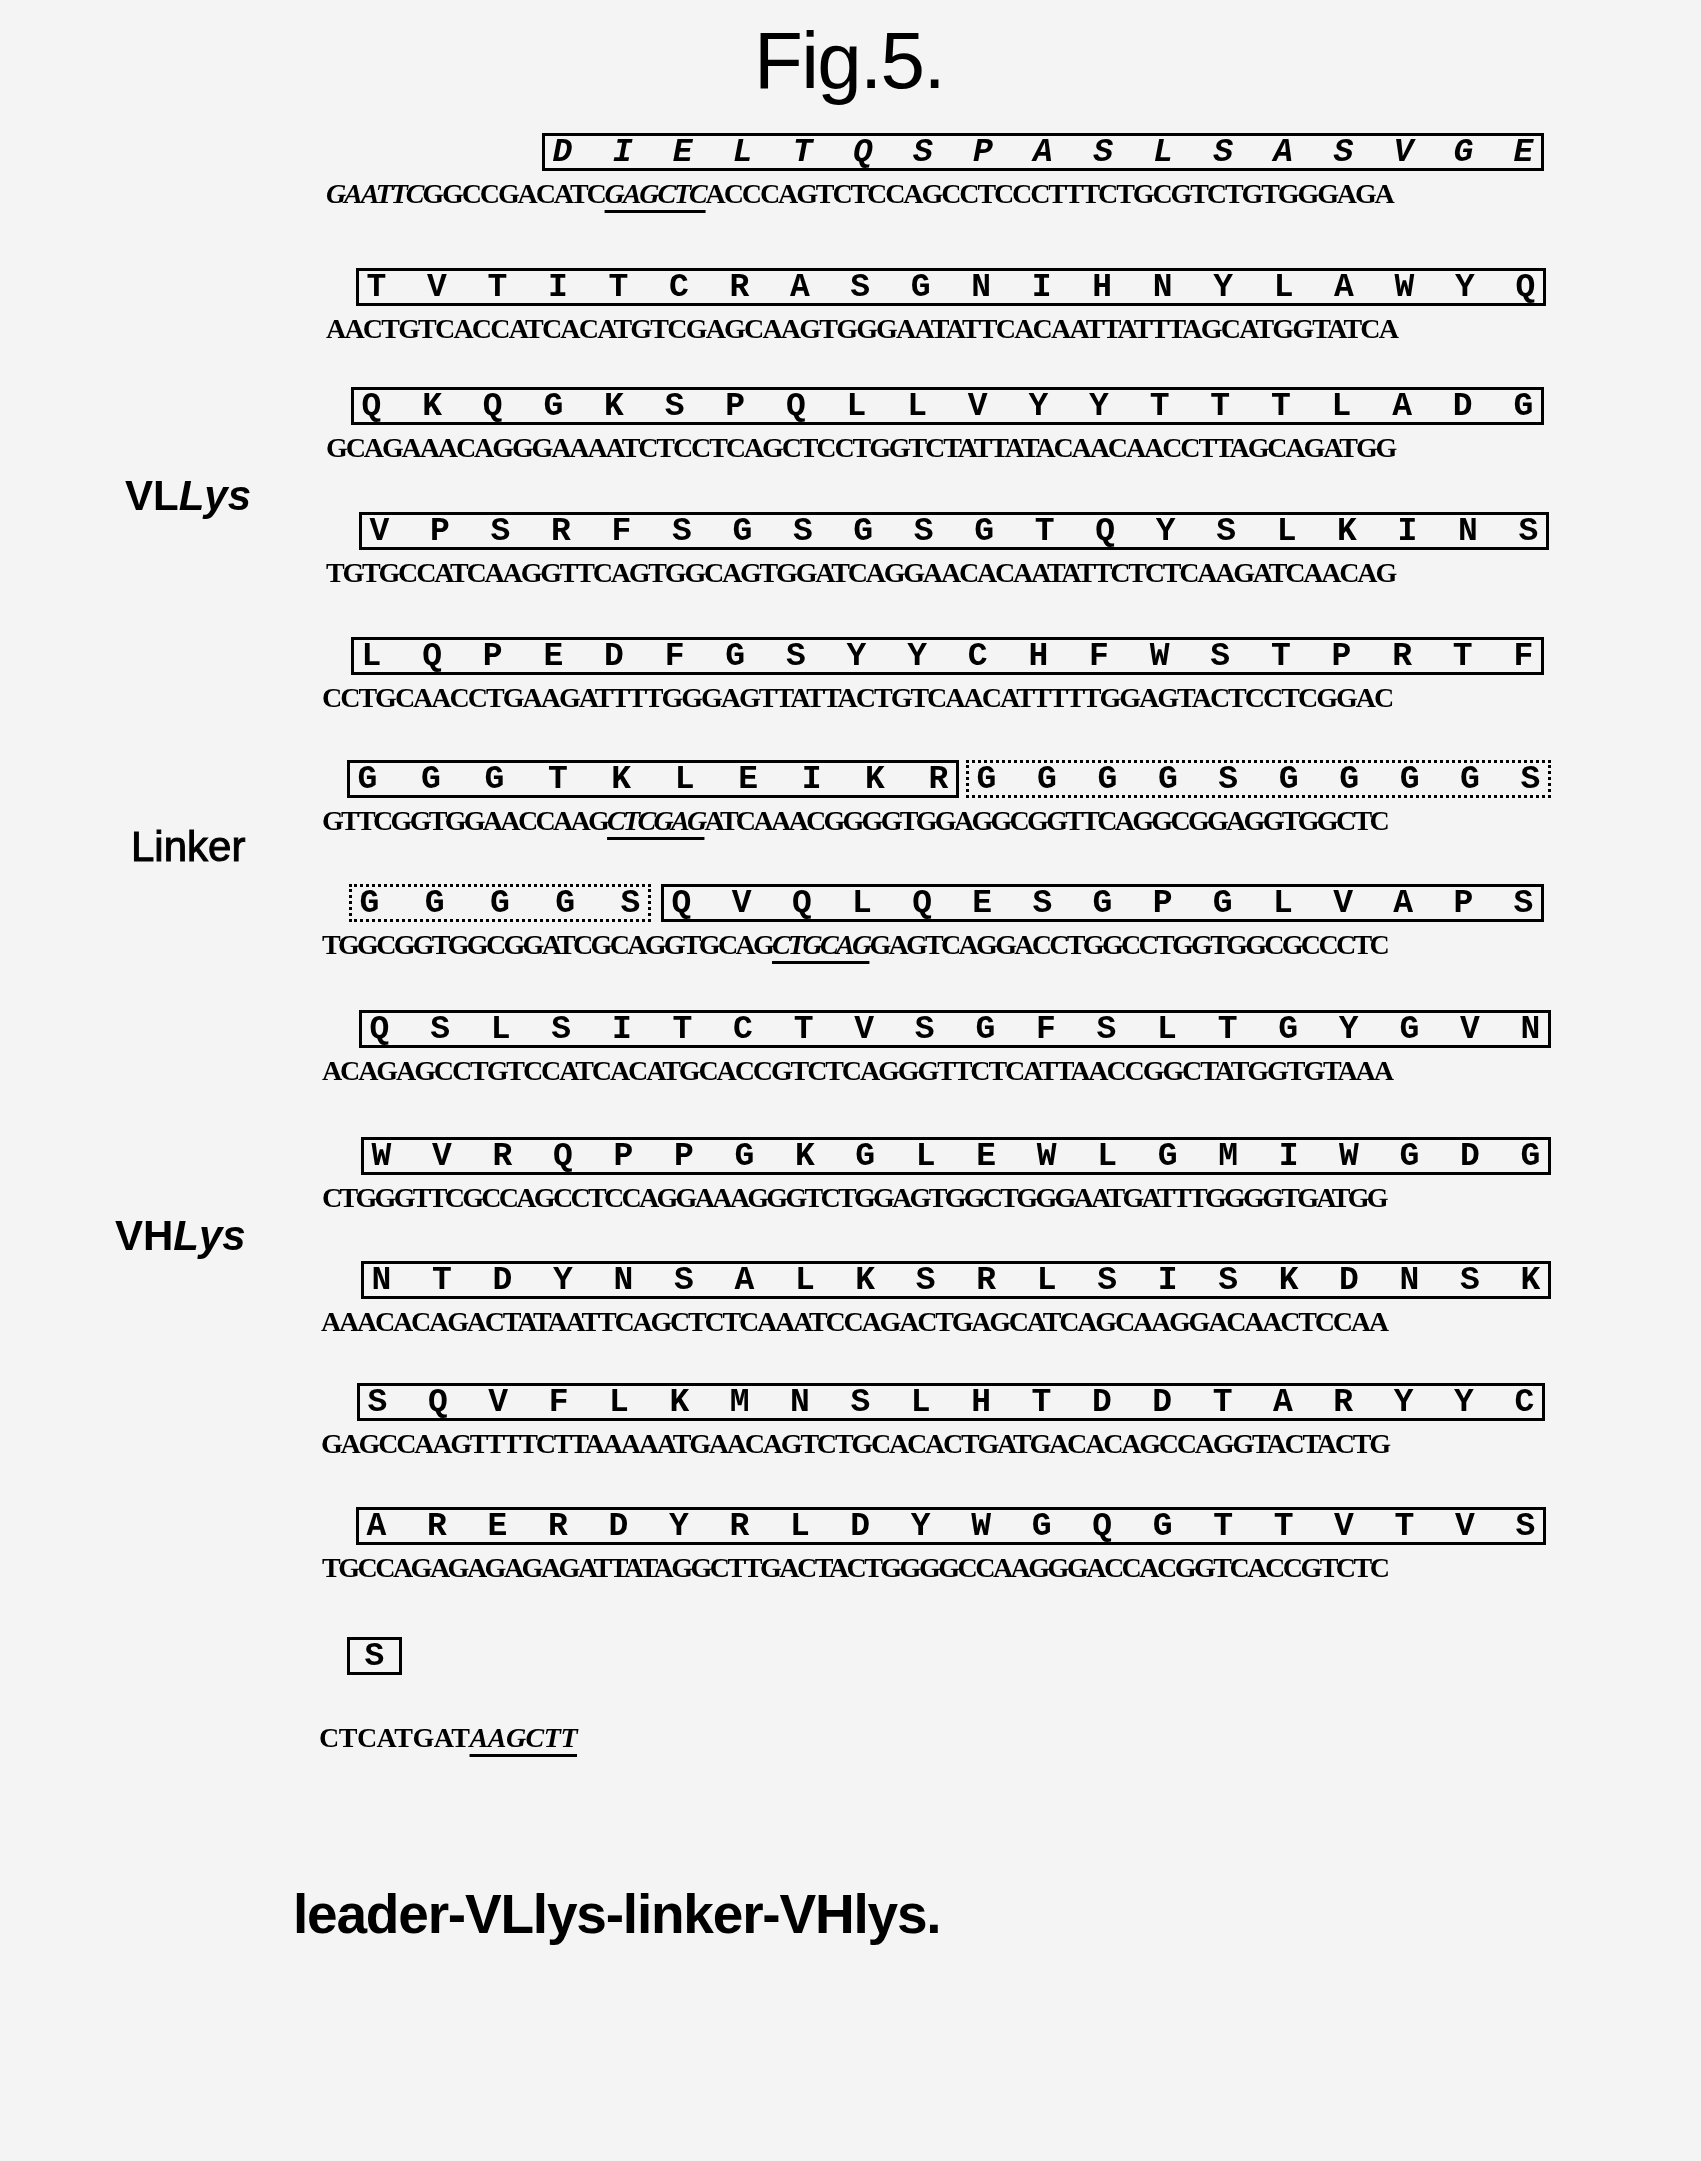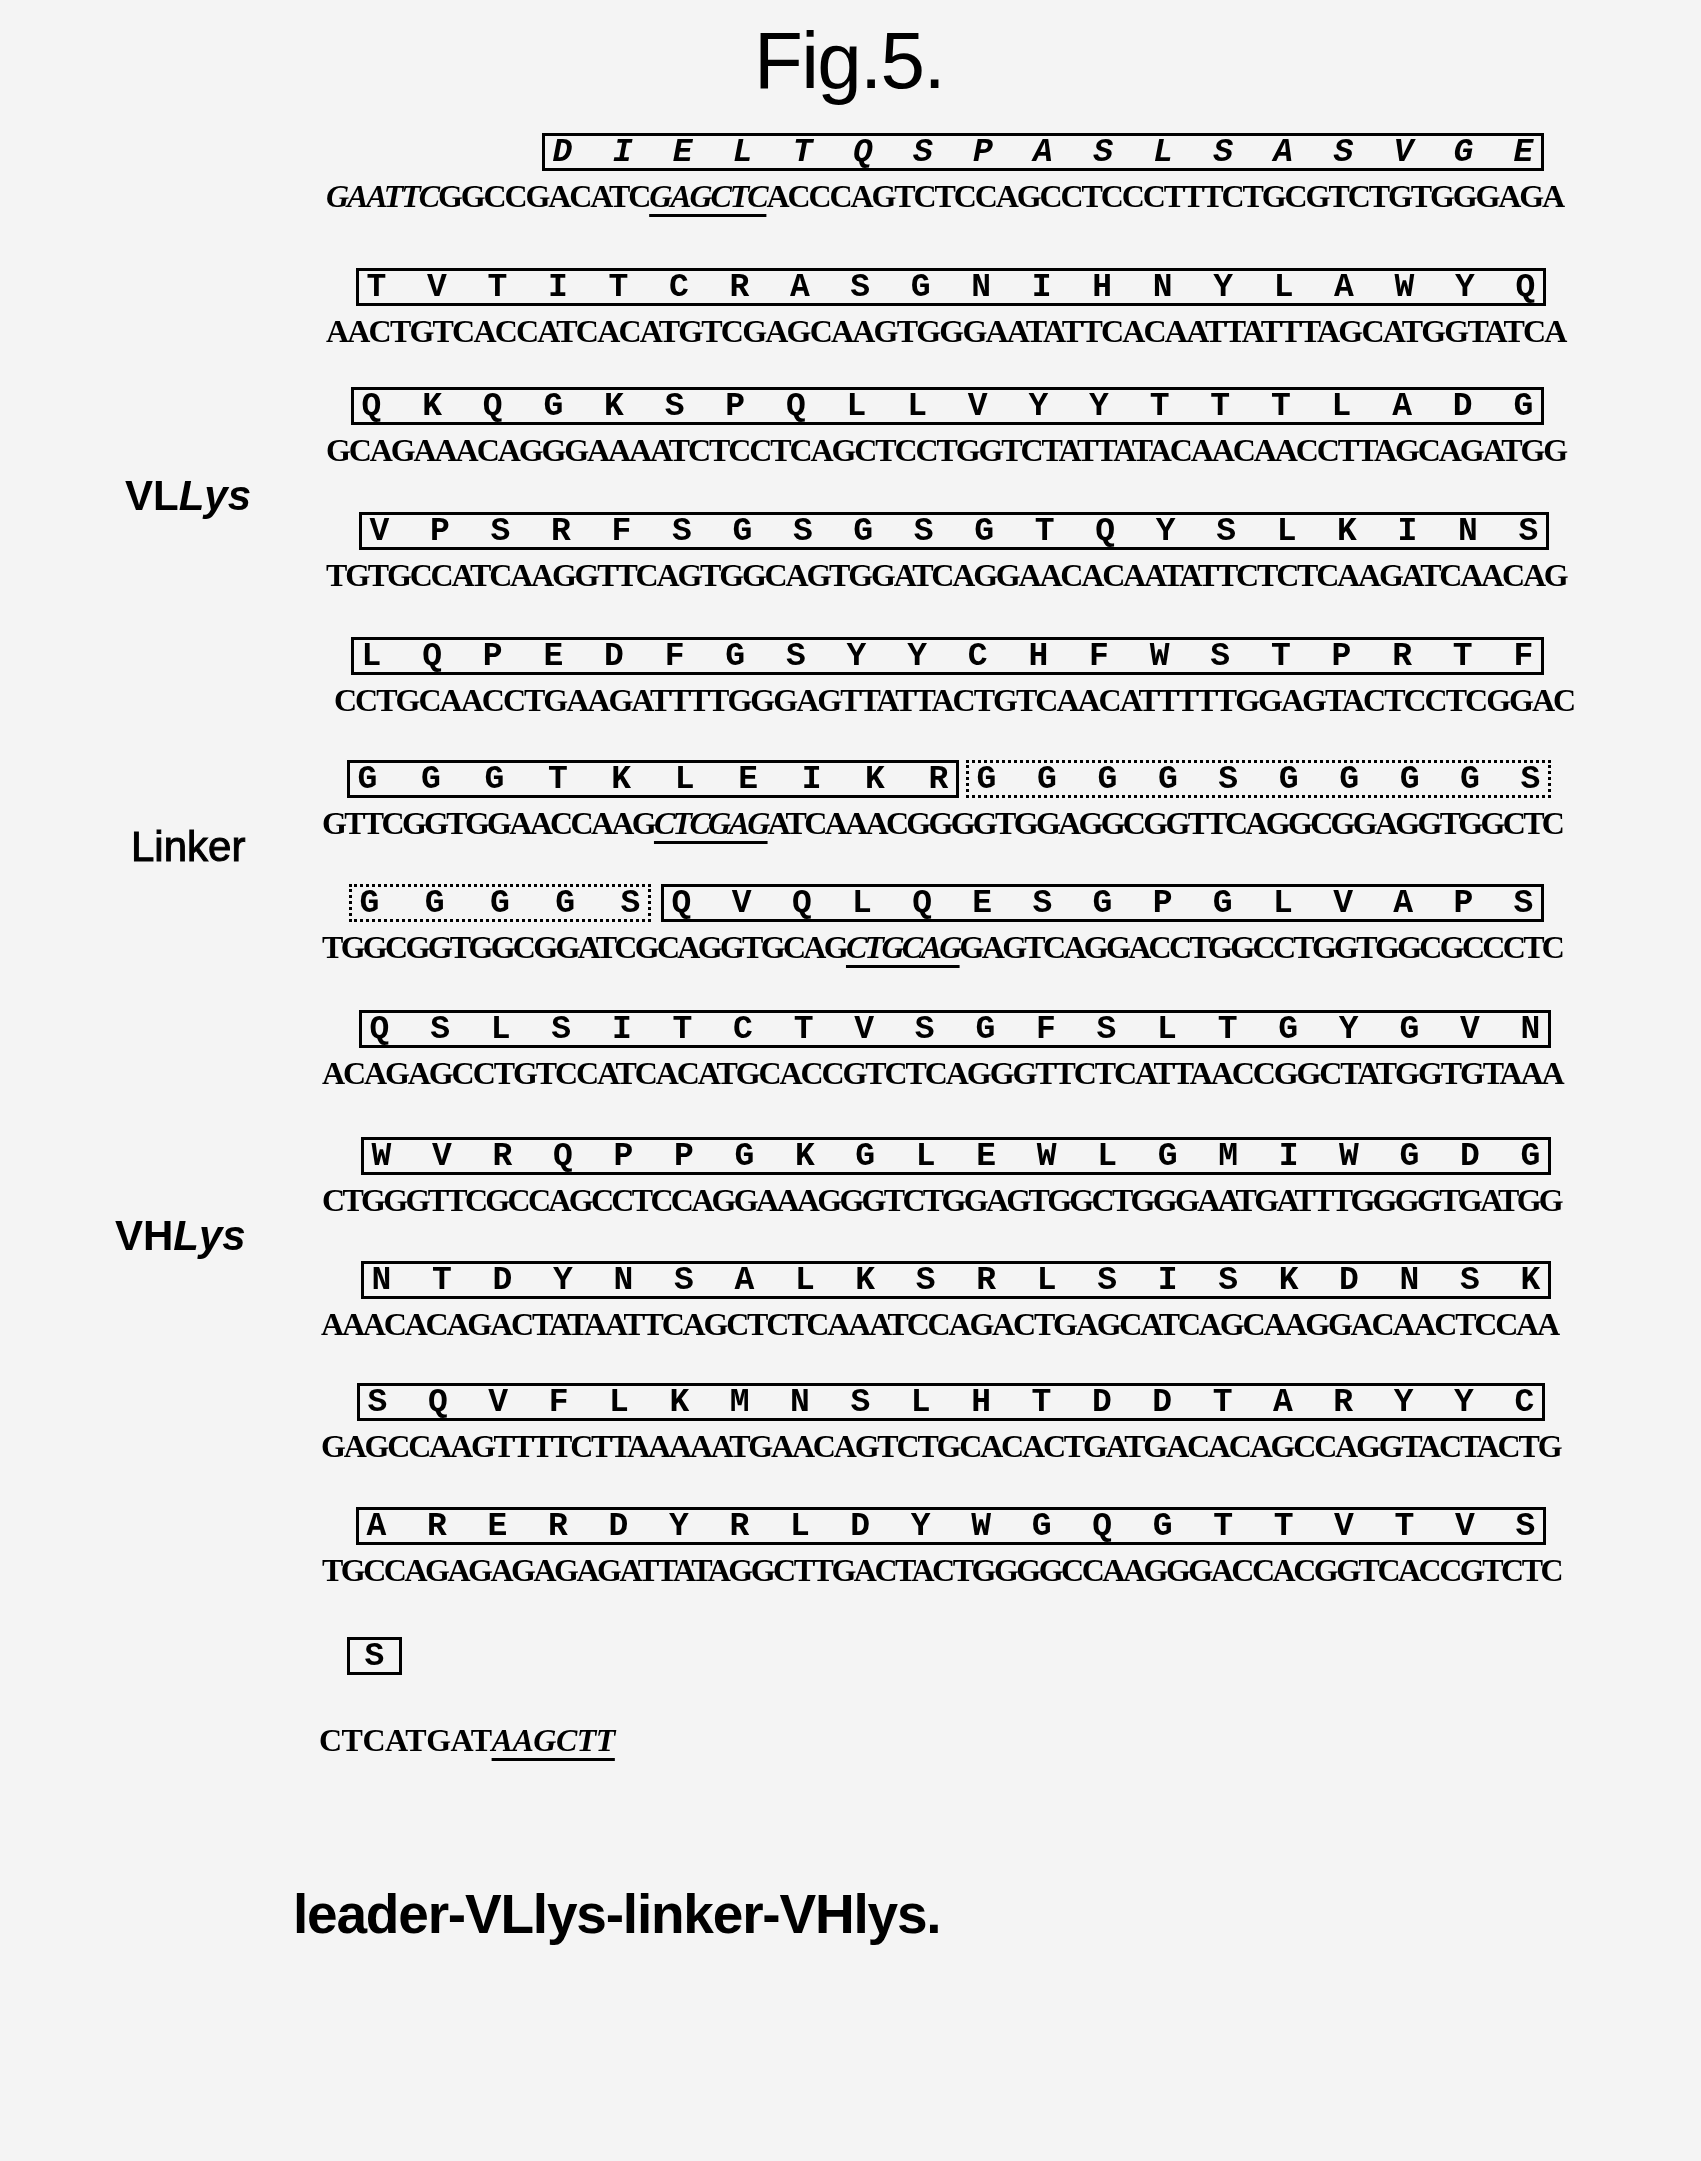--- a/index.html
+++ b/index.html
@@ -49,21 +49,21 @@
     line-height: 33px;
     display: inline-block;
     text-align: center;
     width: 25px;
   }
   .aa-box.italic .aa { font-style: italic; }
   .dna {
     position: absolute;
     font-family: "Liberation Serif", serif;
     font-weight: bold;
-    font-size: 32px;
+    font-size: 28px;
     white-space: nowrap;
     letter-spacing: -0.5px;
   }
   .dna .site {
     font-style: italic;
   }
   .dna .site.ul {
     text-decoration: underline;
     text-decoration-thickness: 3.3px;
     text-underline-offset: 6.6px;
@@ -203,21 +203,21 @@
         <span class="aa">H</span>
         <span class="aa">F</span>
         <span class="aa">W</span>
         <span class="aa">S</span>
         <span class="aa">T</span>
         <span class="aa">P</span>
         <span class="aa">R</span>
         <span class="aa">T</span>
         <span class="aa">F</span>
       </div>
-      <div class="dna" style="left: 322px; top: 45px; letter-spacing: -2px; margin-left: 12px;"><span>CCTGCAACCTGAAGATTTTGGGAGTTATTACTGTCAACATTTTTGGAGTACTCCTCGGAC</span></div>
+      <div class="dna" style="left: 322px; top: 45px; letter-spacing: -2px;"><span>CCTGCAACCTGAAGATTTTGGGAGTTATTACTGTCAACATTTTTGGAGTACTCCTCGGAC</span></div>
     </div>
     <div class="row" style="top: 760px;">
       <div class="aa-box" style="left: 347px; width: 612px; top: 0px;">
         <span class="aa">G</span>
         <span class="aa">G</span>
         <span class="aa">G</span>
         <span class="aa">T</span>
         <span class="aa">K</span>
         <span class="aa">L</span>
         <span class="aa">E</span>

